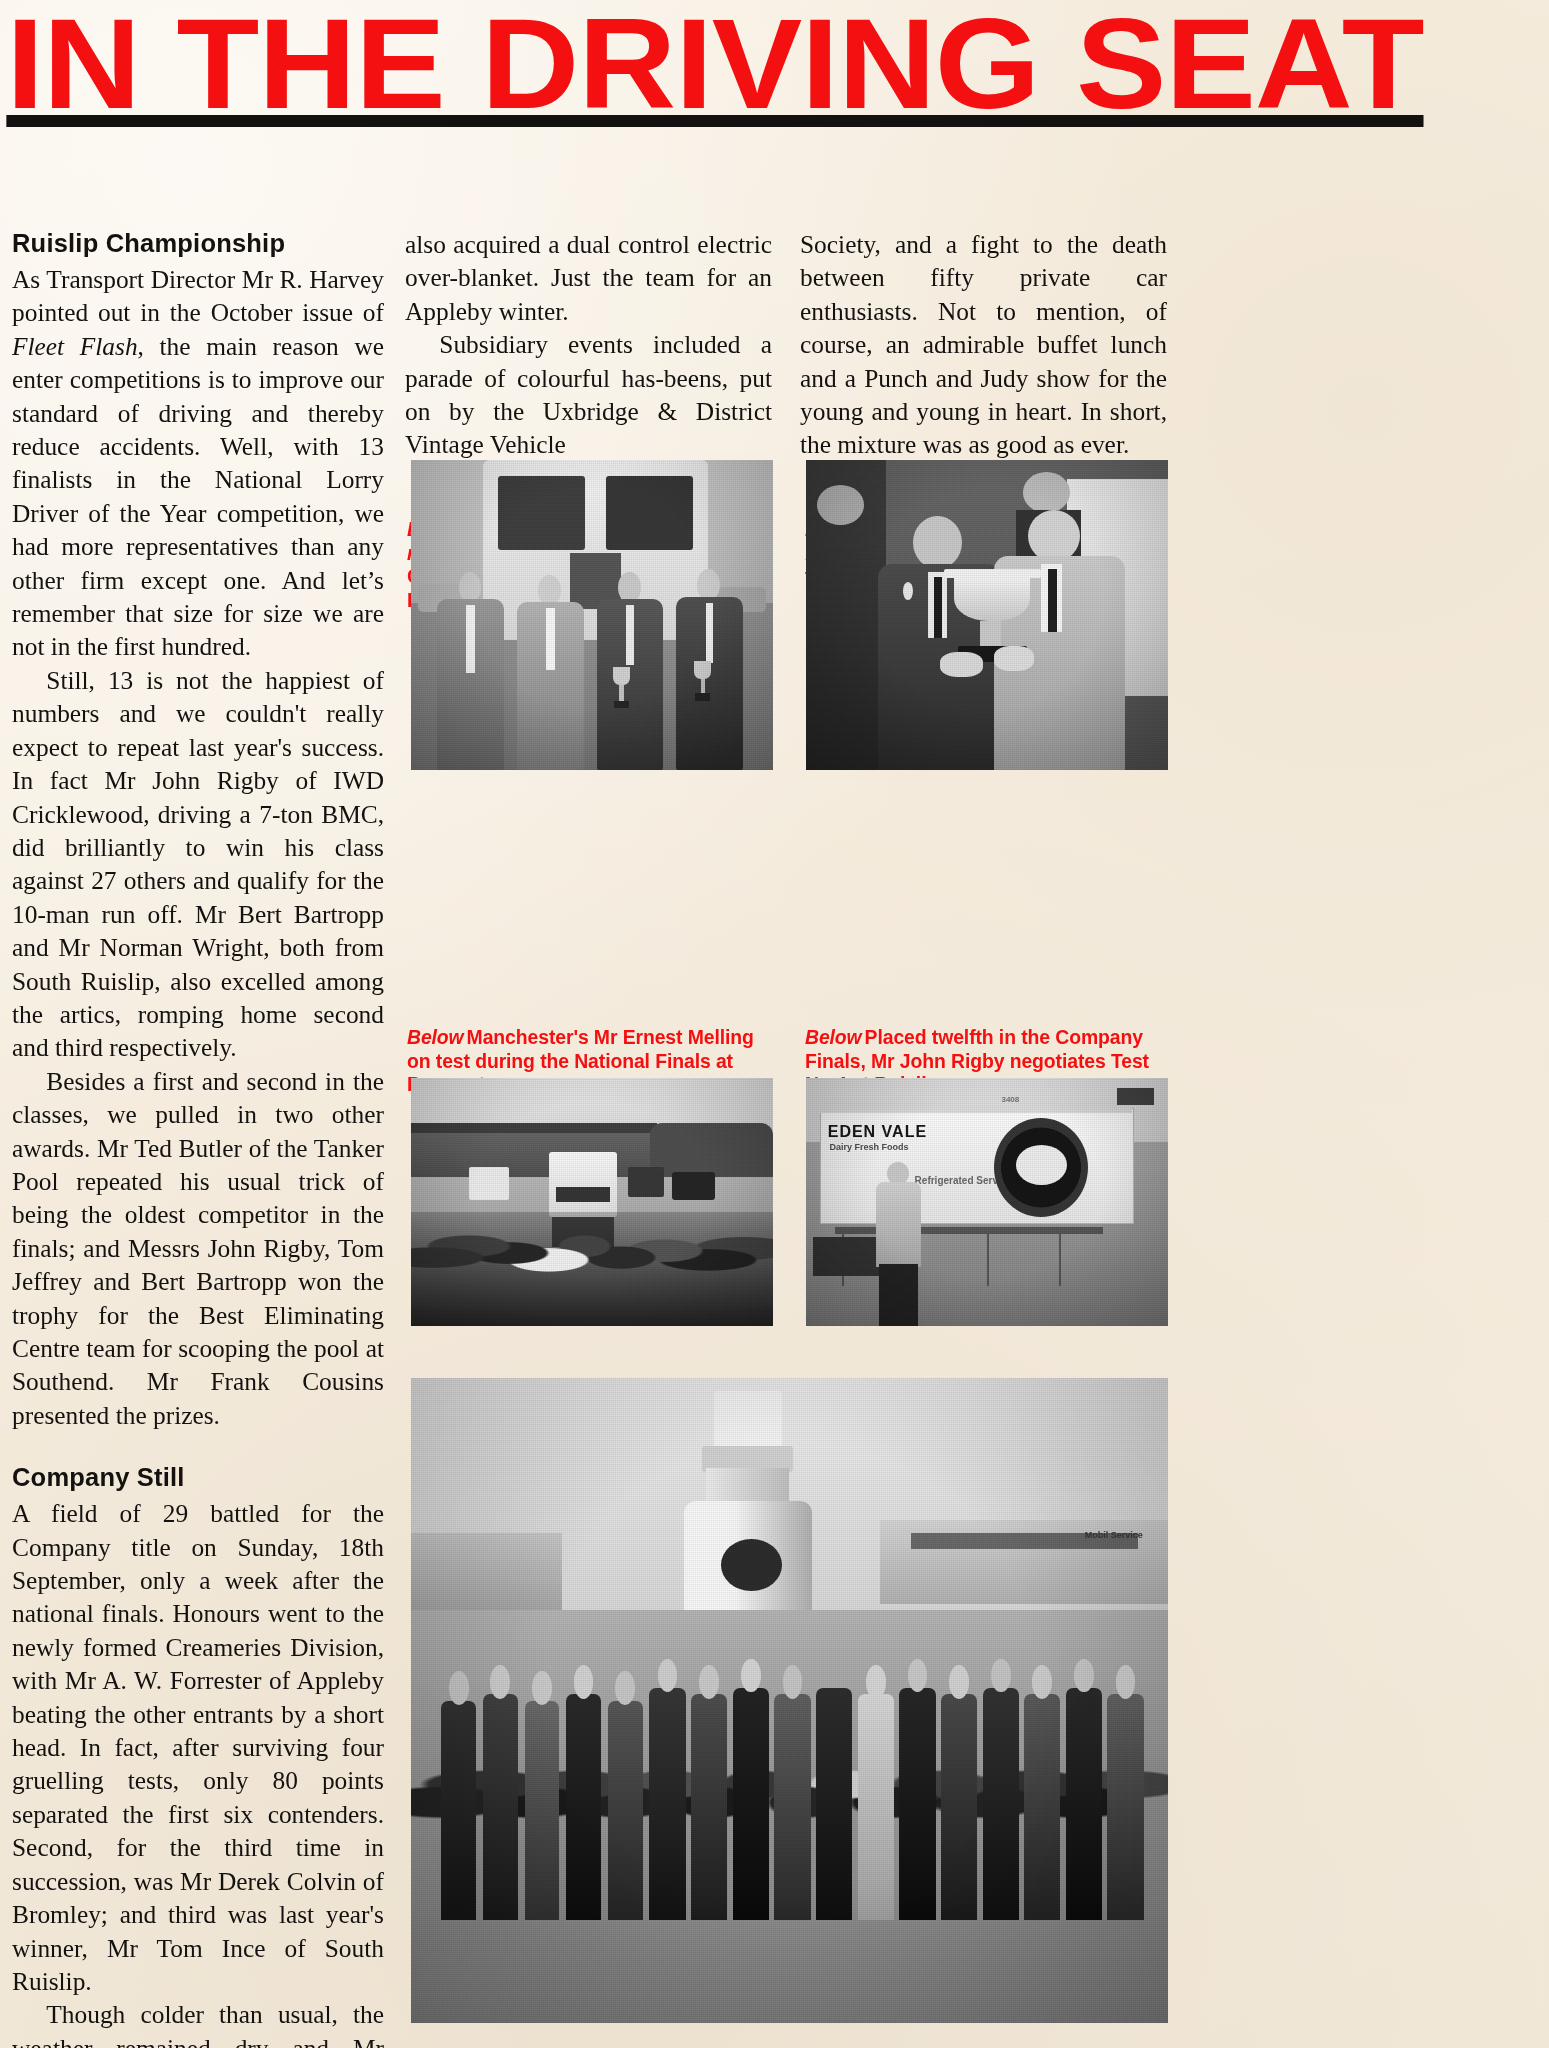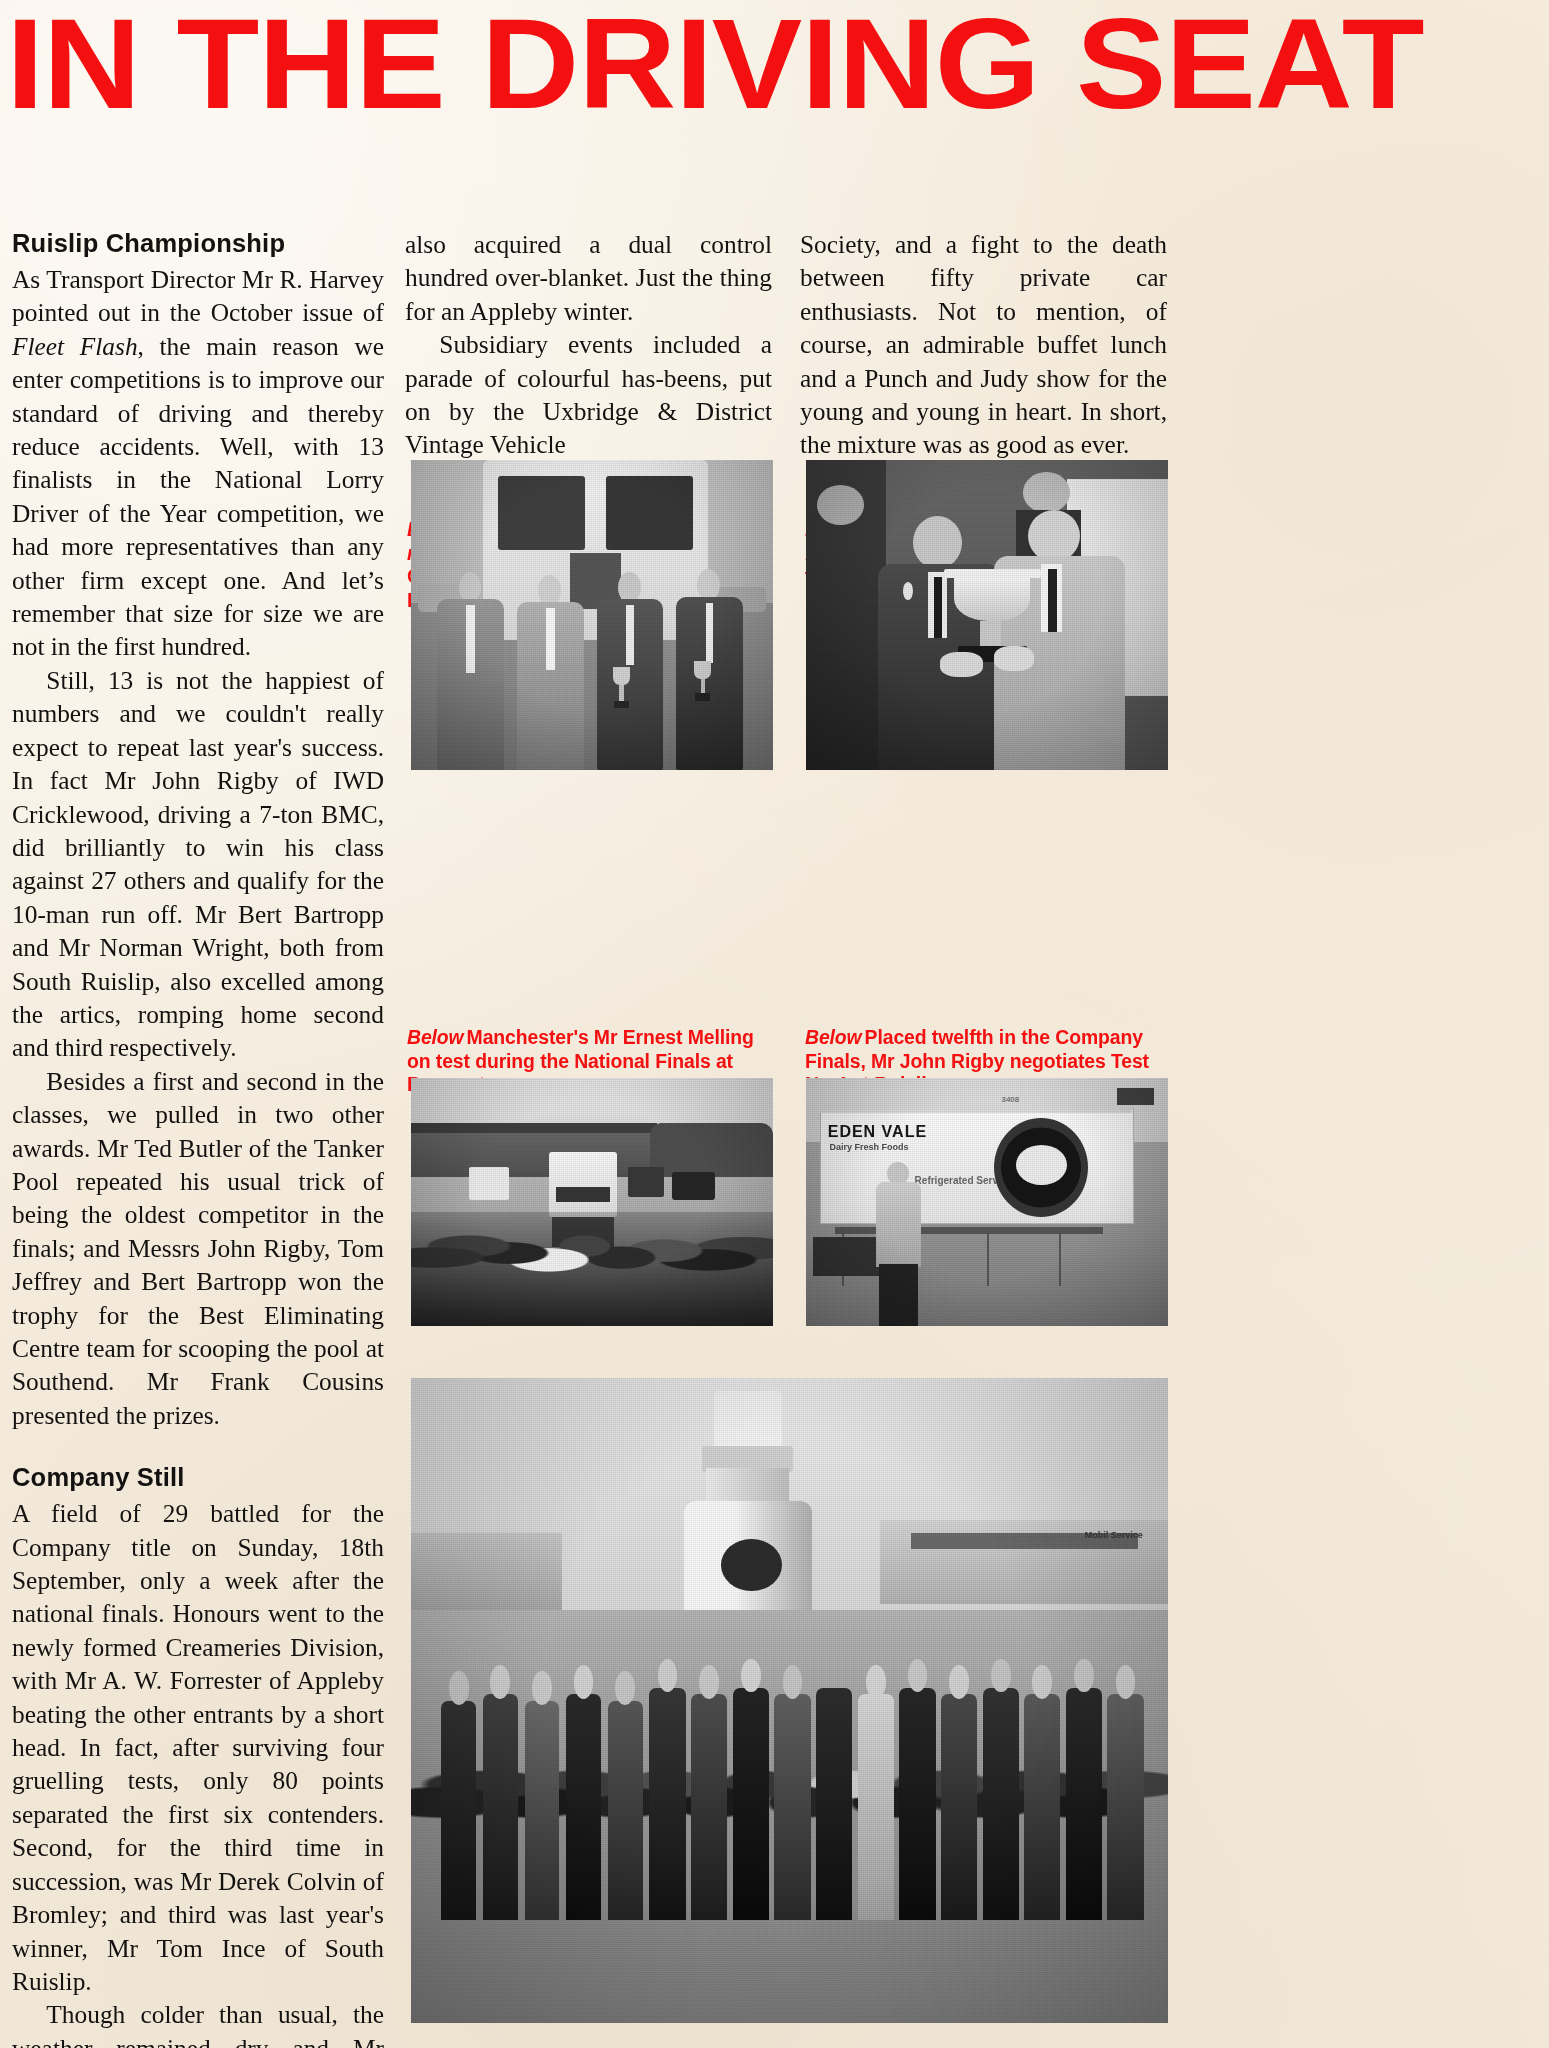--- a/index.html
+++ b/index.html
@@ -19,21 +19,21 @@
       radial-gradient(circle at 88% 20%, rgba(236,223,202,.55) 0%, rgba(236,223,202,0) 50%),
       radial-gradient(circle at 40% 92%, rgba(232,219,198,.6) 0%, rgba(232,219,198,0) 55%),
       linear-gradient(160deg,#f9f2e6 0%,#f6eee1 45%,#f2e9da 100%);
     pointer-events:none;
     z-index:0;
   }
   .page{position:relative;z-index:1;width:1549px;height:2048px;}
 
   
   .masthead{
-    position:absolute;left:0;top:4px;width:1549px;height:120px;
+    position:absolute;left:0;top:4px;width:1549px;height:120px;text-decoration:underline;
   }
   .masthead-title{
     font-family:"Liberation Sans", sans-serif;
     font-weight:700;
     font-size:128px;
     line-height:120px;
     color:#f41010;
     letter-spacing:-1px;
     transform:scaleX(1.06);
     transform-origin:left center;
@@ -139,21 +139,21 @@
       firm except one. And let’s remember that size for size we are not in the first
       hundred.</p>
     <p>Still, 13 is not the happiest of numbers and we couldn't really expect to repeat last year's success. In fact Mr John Rigby of IWD Cricklewood, driving a 7-ton BMC, did brilliantly to win his class against 27 others and qualify for the 10-man run off. Mr Bert Bartropp and Mr Norman Wright, both from South Ruislip, also excelled among the artics, romping home second and third respectively.</p>
     <p>Besides a first and second in the classes, we pulled in two other awards. Mr Ted Butler of the Tanker Pool repeated his usual trick of being the oldest competitor in the finals; and Messrs John Rigby, Tom Jeffrey and Bert Bartropp won the trophy for the Best Eliminating Centre team for scooping the pool at Southend. Mr Frank Cousins presented the prizes.</p>
     <h2 class="spaced">Company Still</h2>
     <p class="first">A field of 29 battled for the Company title on Sunday, 18th September, only a week after the national finals. Honours went to the newly formed Creameries Division, with Mr A. W. Forrester of Appleby beating the other entrants by a short head. In fact, after surviving four gruelling tests, only 80 points separated the first six contenders. Second, for the third time in succession, was Mr Derek Colvin of Bromley; and third was last year's winner, Mr Tom Ince of South Ruislip.</p>
     <p>Though colder than usual, the weather remained dry and Mr Forrester received a big hand from the crowd as he walked up to collect the Champion's cup and gold badge from Mr R. N. Clarke, the Chairman of the London Division. He</p>
   </div>
 
   <div class="col" id="col2">
-    <p class="first">also acquired a dual control hundred over-blanket. Just the thing for an Appleby winter.</p>
+    <p class="first">also acquired a dual control electric over-blanket. Just the team for an Appleby winter.</p>
     <p>Subsidiary events included a parade of colourful has-beens, put on by the Uxbridge &amp; District Vintage Vehicle</p>
   </div>
 
   <div class="col" id="col3">
     <p class="first">Society, and a fight to the death between fifty private car enthusiasts. Not to mention, of course, an admirable buffet lunch and a Punch and Judy show for the young and young in heart. In short, the mixture was as good as ever.</p>
   </div>
 
   <div class="caption" style="left:407px;top:518px;width:372px;">
     <span class="below">Below</span><span>National award winners.</span>
     <span class="lr">Left to right</span>

